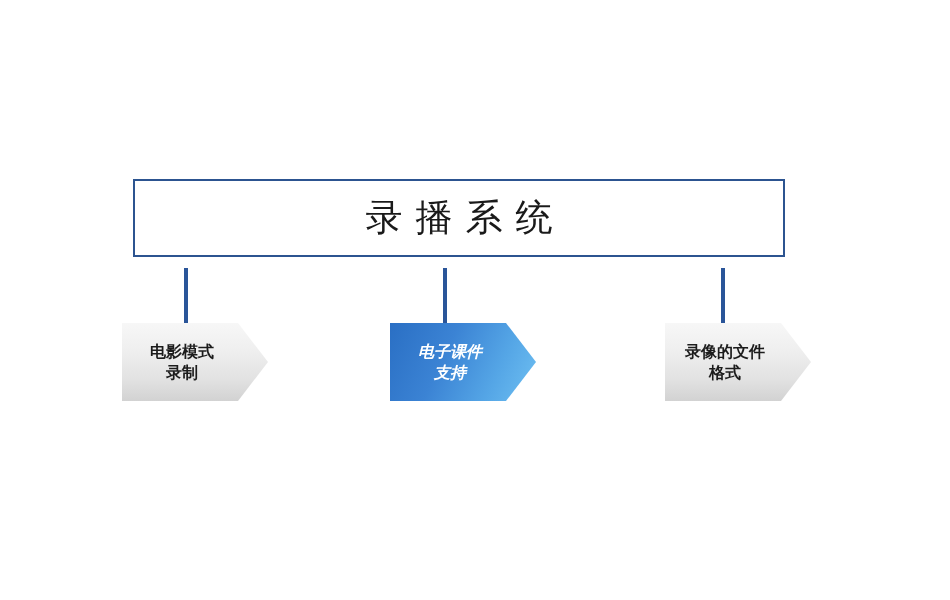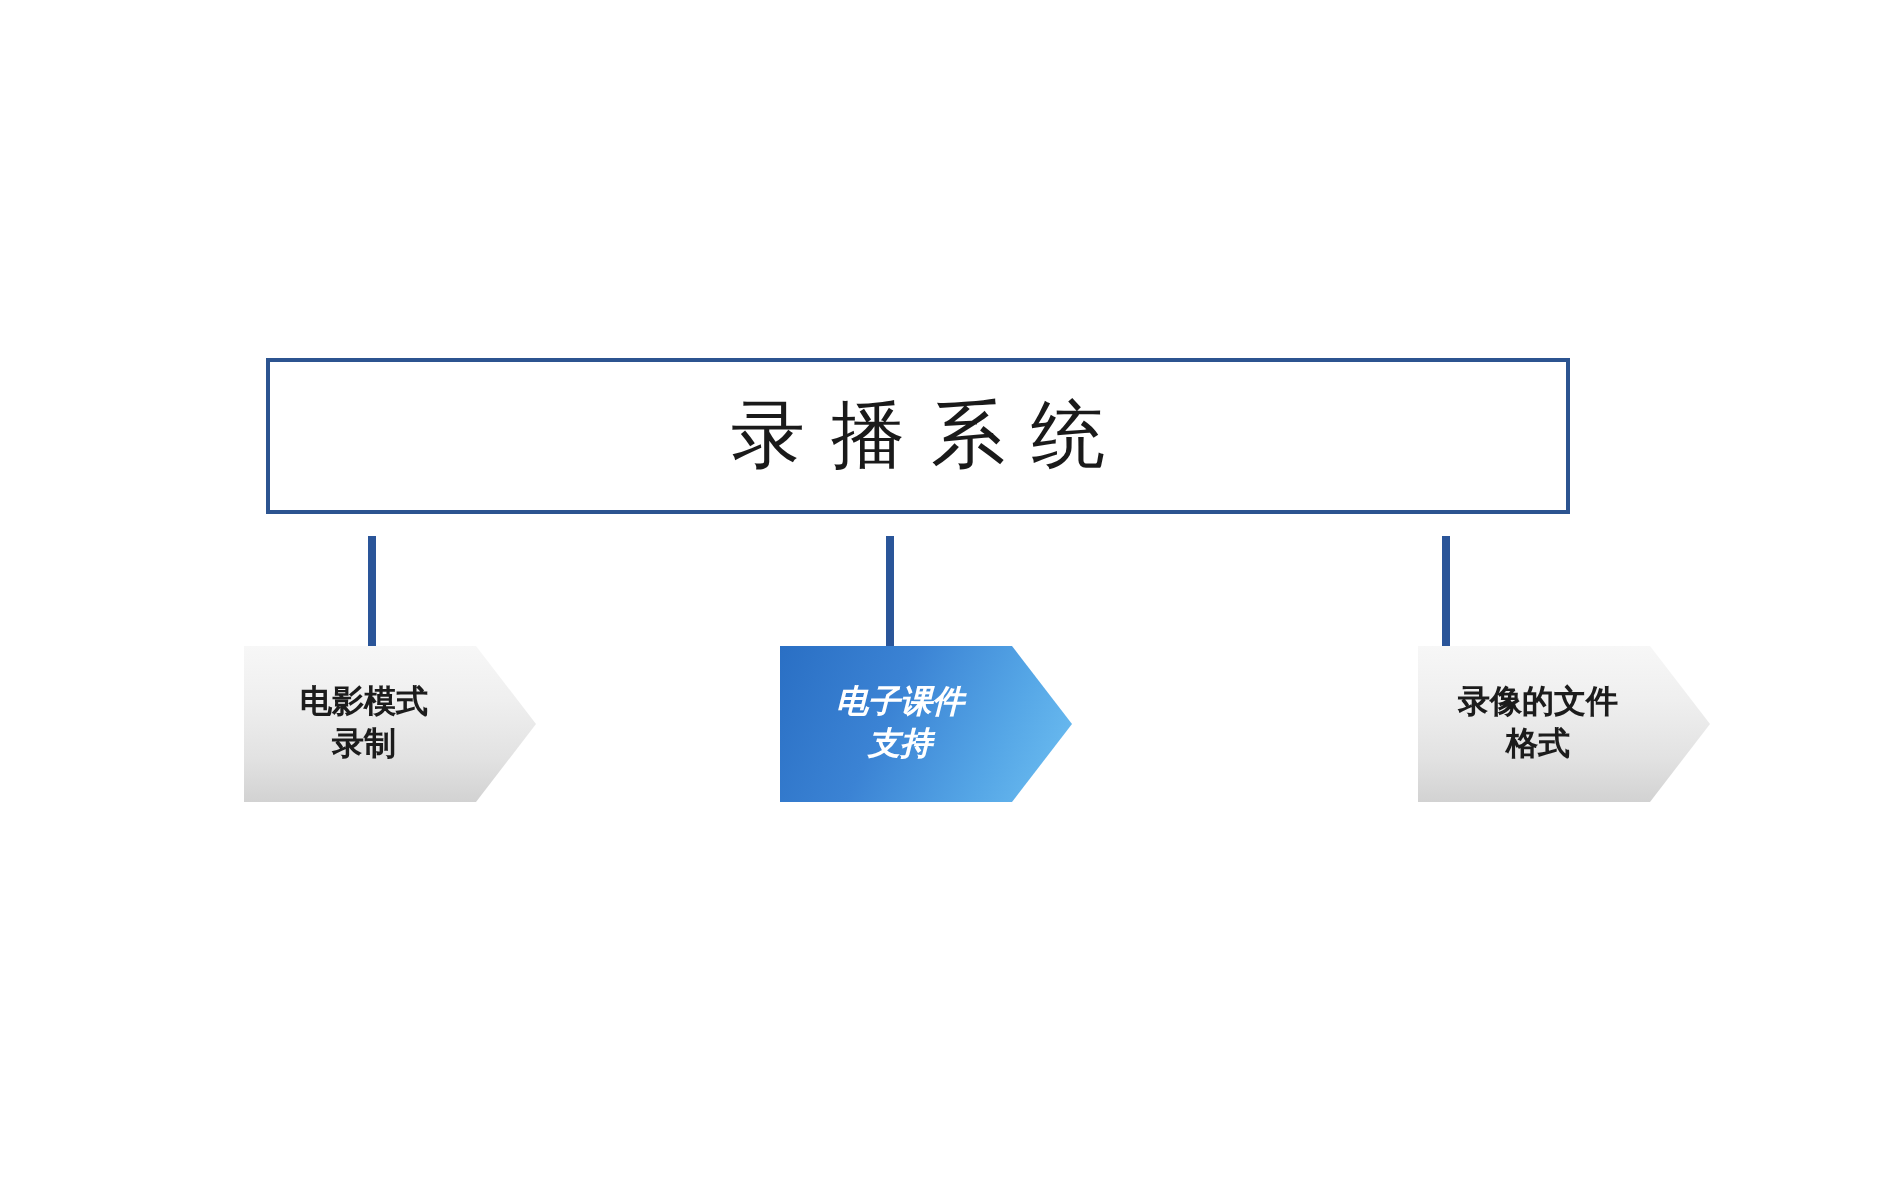--- a/index.html
+++ b/index.html
@@ -72,21 +72,21 @@
   }
   .chevron.gray {
     background: linear-gradient(to bottom, #f7f7f7 0%, #efefef 35%, #e2e2e2 72%, #d2d2d2 100%);
   }
   .chevron.blue {
     background: linear-gradient(115deg, #2a6fc4 0%, #3b83d4 38%, #55a6e6 72%, #6fc0f2 100%);
     font-style: italic;
   }
   .chevron.c1 { left: 122px; }
   .chevron.c2 { left: 390px; }
-  .chevron.c3 { left: 665px; margin-left: 44px; }
+  .chevron.c3 { left: 665px; }
 
   .chevron-label {
     font-size: 16px;
     line-height: 21px;
     text-align: center;
     font-weight: 700;
     white-space: pre-line;
   }
   .chevron.gray .chevron-label { color: #1c1c1c; }
   .chevron.blue .chevron-label { color: #ffffff; }

